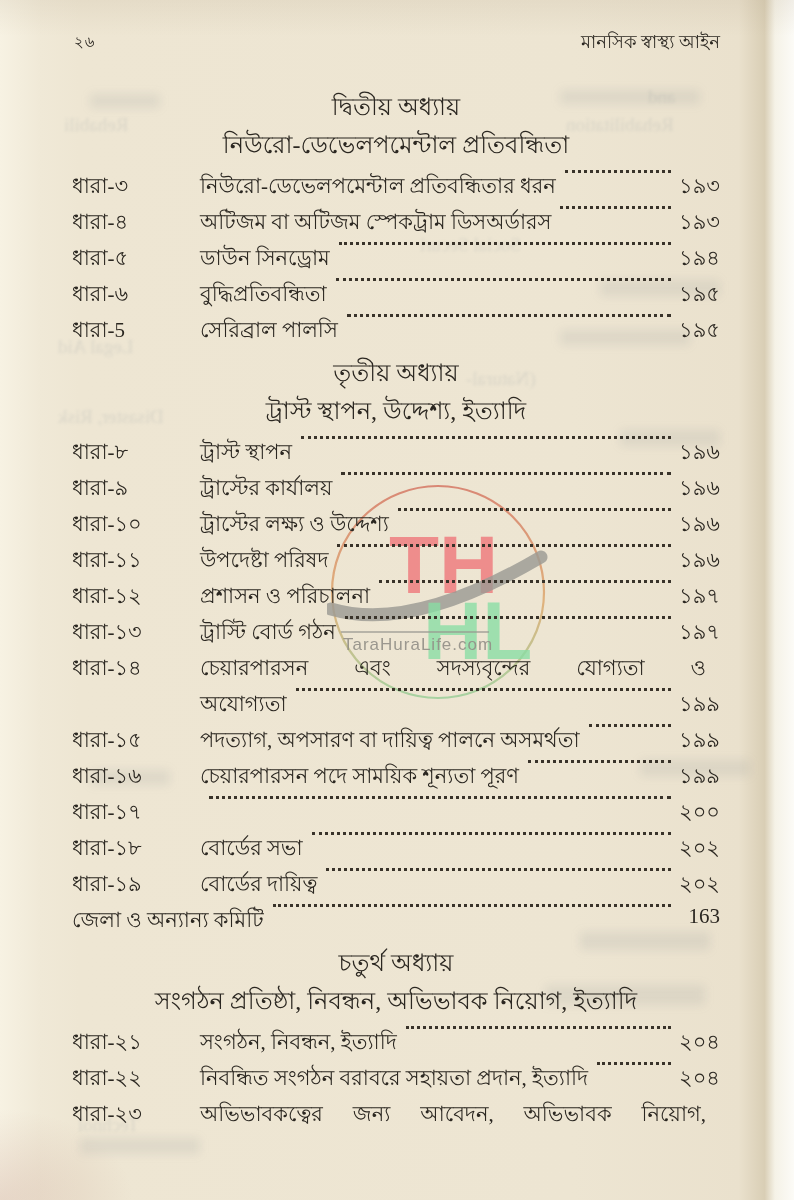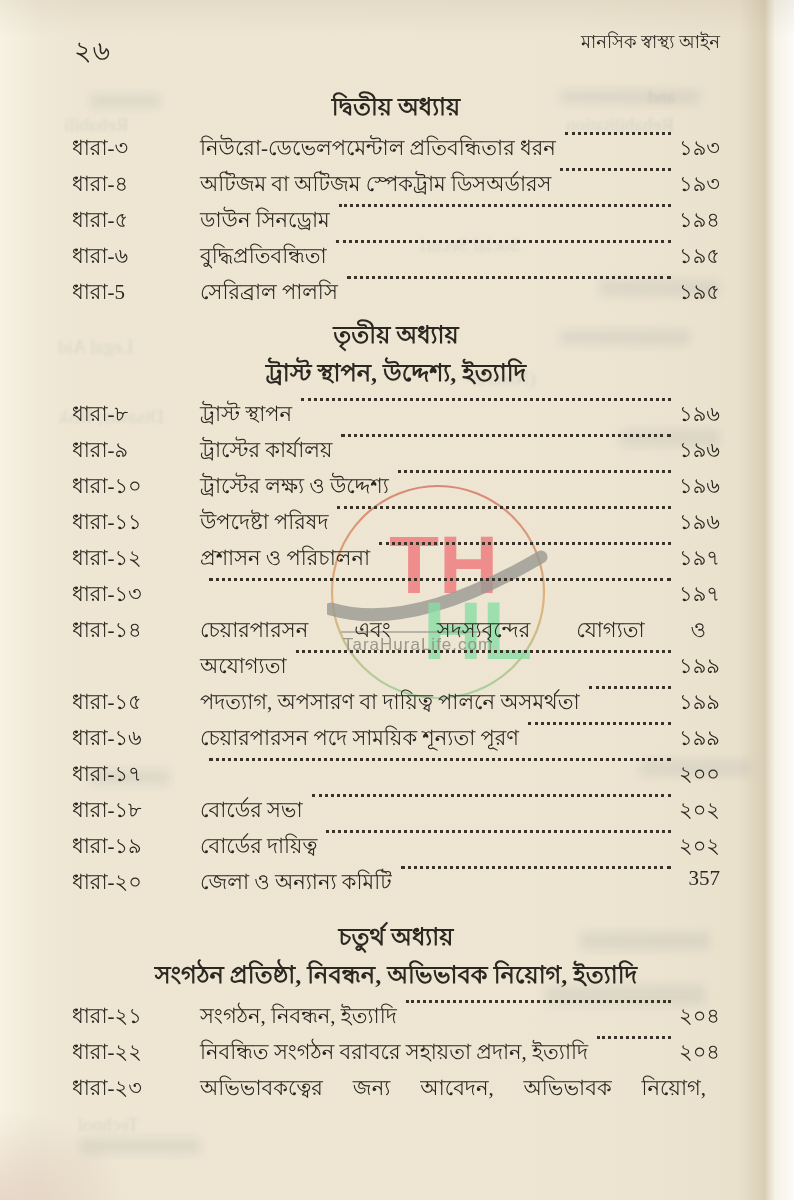--- a/index.html
+++ b/index.html
@@ -16,27 +16,27 @@
       linear-gradient(to right,
         #f7f2e3 0%, #f0e9d7 5%, #eee6d3 10%,
         #ede5d2 72%, #eae1cd 93%,
         #d9ceb5 96.3%, #f5f2e7 97.6%, #fcfbf7 100%);
   }
   .content{
     position:absolute;left:72px;right:74px;top:28px;
     color:#2b2721;
   }
   .header{position:relative;height:36px}
-  .pagenum{position:absolute;left:2px;top:2px;font-size:27px;letter-spacing:1px}
+  .pagenum{position:absolute;left:2px;top:2px;font-size:15px;letter-spacing:1px}
   .booktitle{text-align:right;font-size:18px}
 
-  .section-head{text-align:center;font-weight:bold;font-size:24px;line-height:38px}
+  .section-head{text-align:center;font-weight:normal;font-size:24px;line-height:38px}
   .sec1{margin-top:24px}
   .sec2{margin-top:4px}
-  .sec3{margin-top:16px}
+  .sec3{margin-top:4px}
 
   .rows{margin-top:6px}
   .row{display:flex;align-items:flex-start;height:36px;font-size:21px}
   .no{flex:0 0 128px}
   .title{white-space:nowrap}
   .title.grow{flex:1 1 auto;white-space:normal;text-align:justify;text-align-last:justify;margin-right:14px}
   .dots{flex:1 1 auto;min-width:18px;border-bottom:3px dotted #39332a;margin:0 5px 8px 9px}
   .pg{min-width:44px;text-align:right}
 
   
@@ -91,20 +91,21 @@
 </svg>
 
 <div class="content">
 
   <div class="header">
     <span class="pagenum">২৬</span>
     <div class="booktitle">মানসিক স্বাস্থ্য আইন</div>
   </div>
 
   <div class="section-head sec1">দ্বিতীয় অধ্যায়</div>
+  <div class="section-head">নিউরো-ডেভেলপমেন্টাল প্রতিবন্ধিতা</div>
 
   <div class="rows">
     <div class="row">
       <span class="no">ধারা-৩</span>
       <span class="title">নিউরো-ডেভেলপমেন্টাল প্রতিবন্ধিতার ধরন</span>
       <span class="dots"></span>
       <span class="pg">১৯৩</span>
     </div>
     <div class="row">
       <span class="no">ধারা-৪</span>
@@ -161,20 +162,21 @@
       <span class="pg">১৯৬</span>
     </div>
     <div class="row">
       <span class="no">ধারা-১২</span>
       <span class="title">প্রশাসন ও পরিচালনা</span>
       <span class="dots"></span>
       <span class="pg">১৯৭</span>
     </div>
     <div class="row">
       <span class="no">ধারা-১৩</span>
+      <span class="title">ট্রাস্টি বোর্ড গঠন</span>
       <span class="dots"></span>
       <span class="pg">১৯৭</span>
     </div>
     <div class="row">
       <span class="no">ধারা-১৪</span>
       <span class="title grow">চেয়ারপারসন এবং সদস্যবৃন্দের যোগ্যতা ও</span>
     </div>
     <div class="row">
       <span class="no"></span>
       <span class="title">অযোগ্যতা</span>
@@ -204,24 +206,23 @@
       <span class="dots"></span>
       <span class="pg">২০২</span>
     </div>
     <div class="row">
       <span class="no">ধারা-১৯</span>
       <span class="title">বোর্ডের দায়িত্ব</span>
       <span class="dots"></span>
       <span class="pg">২০২</span>
     </div>
     <div class="row">
-      <span class="no">ধারা-২০</span>
       <span class="title">জেলা ও অন্যান্য কমিটি</span>
       <span class="dots"></span>
-      <span class="pg">357</span>
+      <span class="pg">163</span>
     </div>
   </div>
 
   <div class="section-head sec3">চতুর্থ অধ্যায়</div>
   <div class="section-head">সংগঠন প্রতিষ্ঠা, নিবন্ধন, অভিভাবক নিয়োগ, ইত্যাদি</div>
 
   <div class="rows">
     <div class="row">
       <span class="no">ধারা-২১</span>
       <span class="title">সংগঠন, নিবন্ধন, ইত্যাদি</span>

